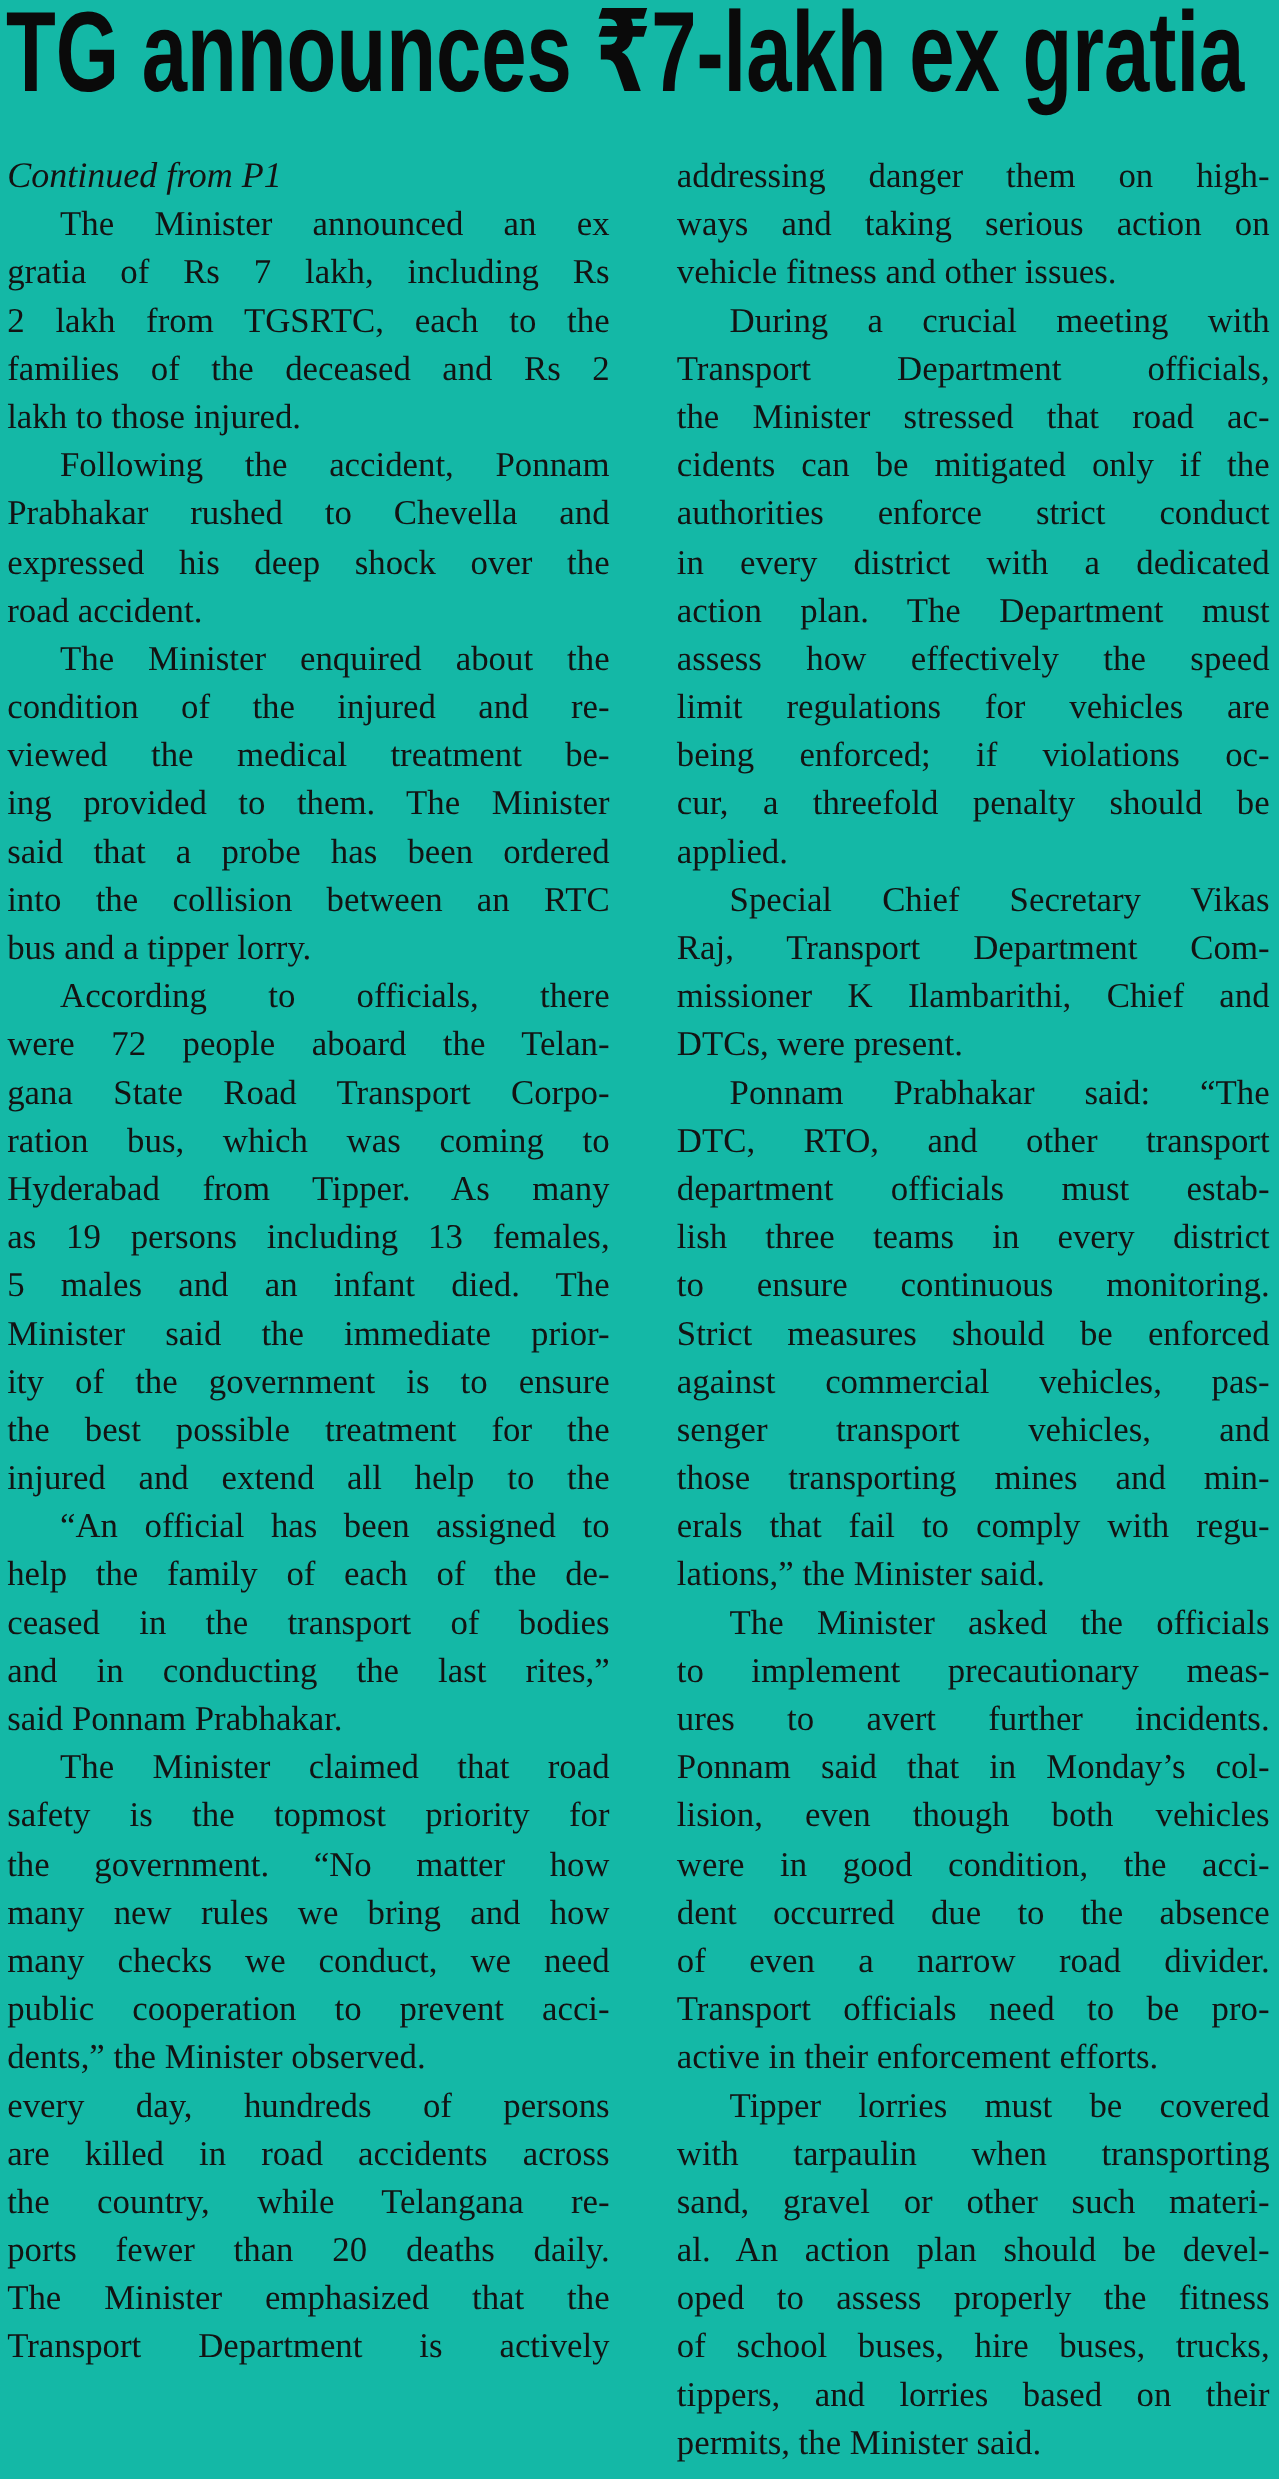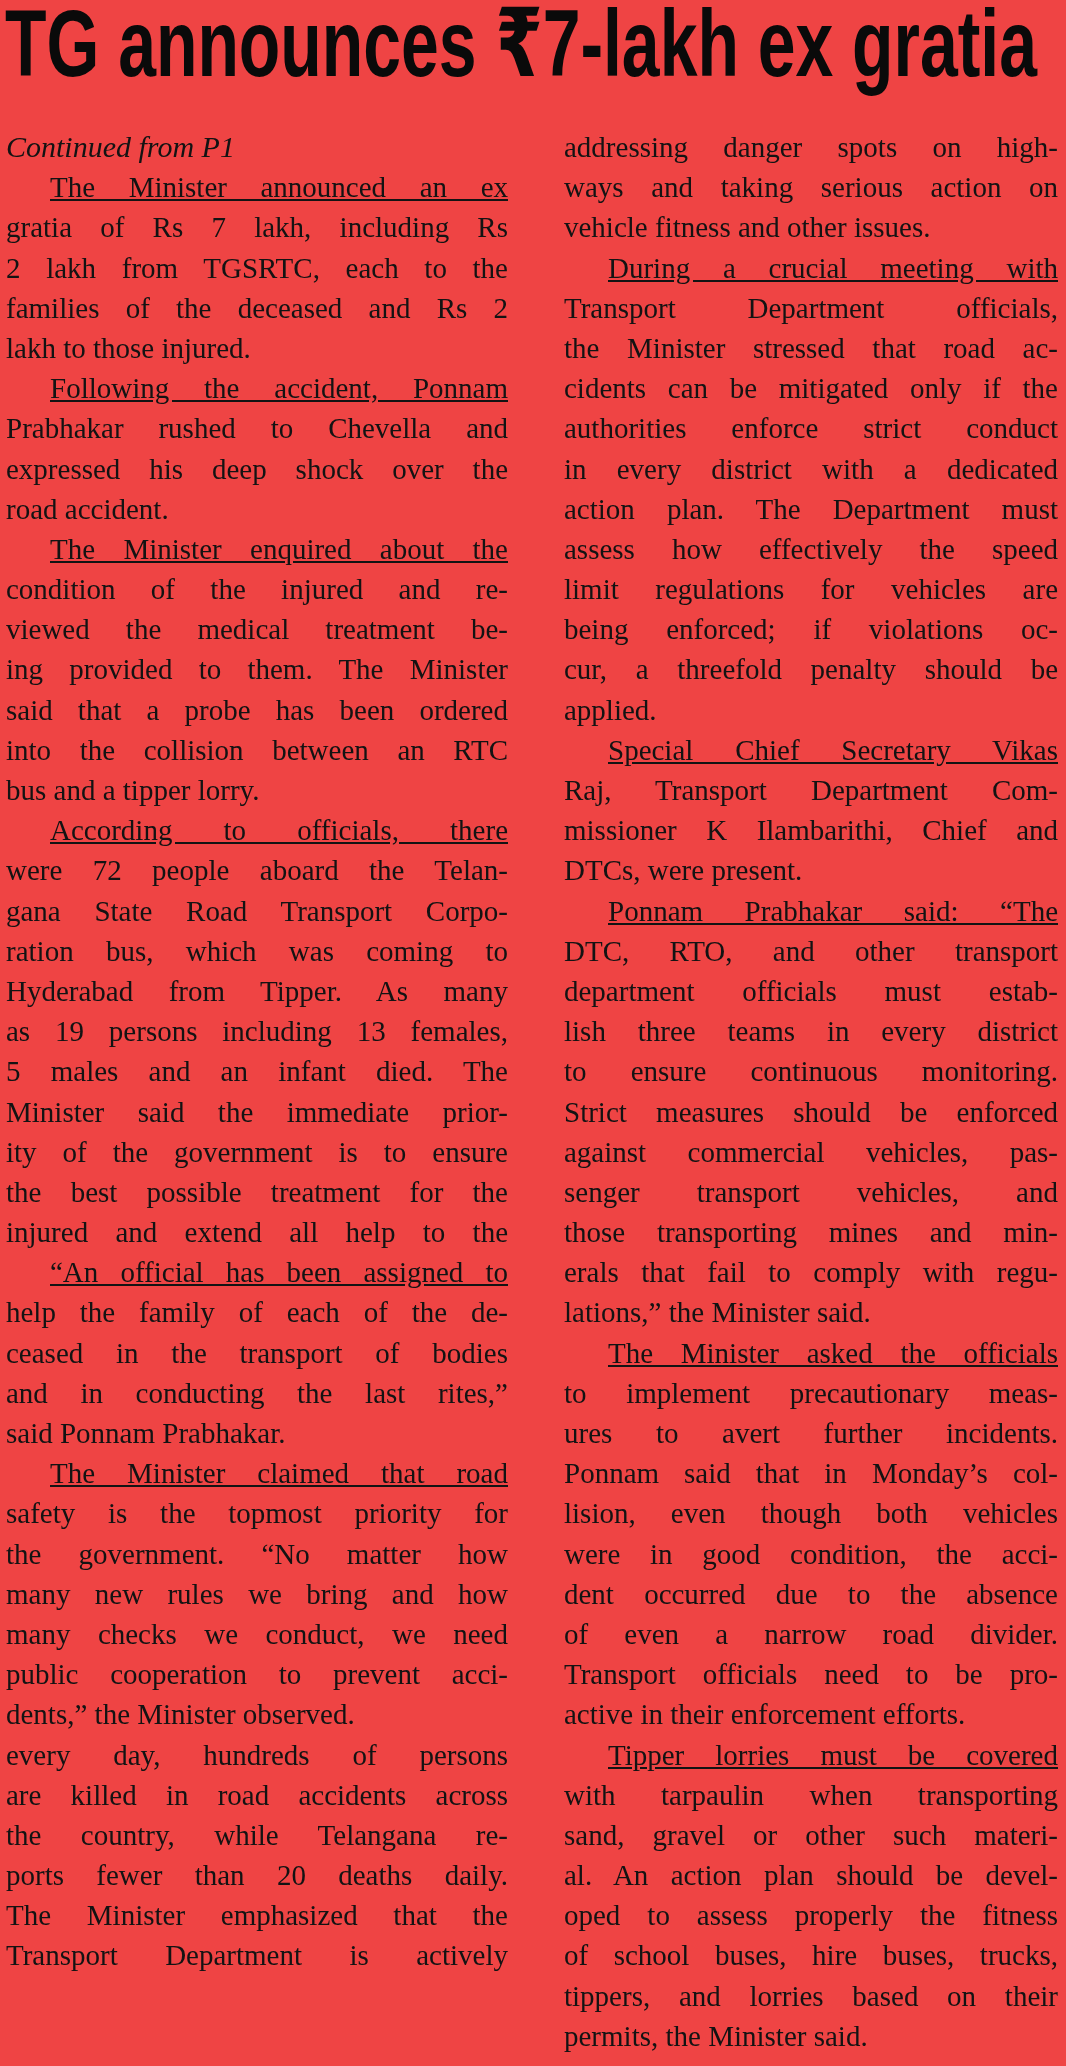--- a/index.html
+++ b/index.html
@@ -1,21 +1,21 @@
 <!DOCTYPE html>
 <html><head>
 <meta charset="utf-8">
 <style>
   html, body { margin: 0; padding: 0; background: #e8e8e8; }
   .page {
     position: relative;
     width: 1066px;
     height: 2066px;
     margin: 0 auto;
-    background: #ef4444;
+    background: #14b8a6;
     overflow: hidden;
     color: #131313;
   }
   .headline-wrap { padding: 0; height: 100px; }
   .headline-svg { display: block; }
   .columns {
     display: flex;
     gap: 56px;
     padding: 0 8px 0 6px;
     margin-top: 27px;
@@ -26,21 +26,21 @@
   .line {
     font-family: "Liberation Serif", serif;
     font-size: 29px;
     line-height: 40.2px;
     height: 40.2px;
     color: #131313;
     text-align: justify;
     text-align-last: justify;
   }
   .line.para-end { text-align-last: left; }
-  .line.indent { padding-left: 44px; text-decoration: underline; }
+  .line.indent { padding-left: 44px; }
   .line.cont-note {
     font-style: italic;
     font-size: 30px;
     text-align: right;
     text-align-last: left;
   }
 </style>
 </head>
 <body>
 
@@ -99,21 +99,21 @@
         <div class="line">every day, hundreds of persons</div>
         <div class="line">are killed in road accidents across</div>
         <div class="line">the country, while Telangana re-</div>
         <div class="line">ports fewer than 20 deaths daily.</div>
         <div class="line">The Minister emphasized that the</div>
         <div class="line">Transport Department is actively</div>
       </div>
 
     <div class="col col-right">
 
-    <div class="line">addressing danger spots on high-</div>
+    <div class="line">addressing danger them on high-</div>
         <div class="line">ways and taking serious action on</div>
         <div class="line para-end">vehicle fitness and other issues.</div>
         <div class="line indent">During a crucial meeting with</div>
         <div class="line">Transport Department officials,</div>
         <div class="line">the Minister stressed that road ac-</div>
         <div class="line">cidents can be mitigated only if the</div>
         <div class="line">authorities enforce strict conduct</div>
         <div class="line">in every district with a dedicated</div>
         <div class="line">action plan. The Department must</div>
         <div class="line">assess how effectively the speed</div>

